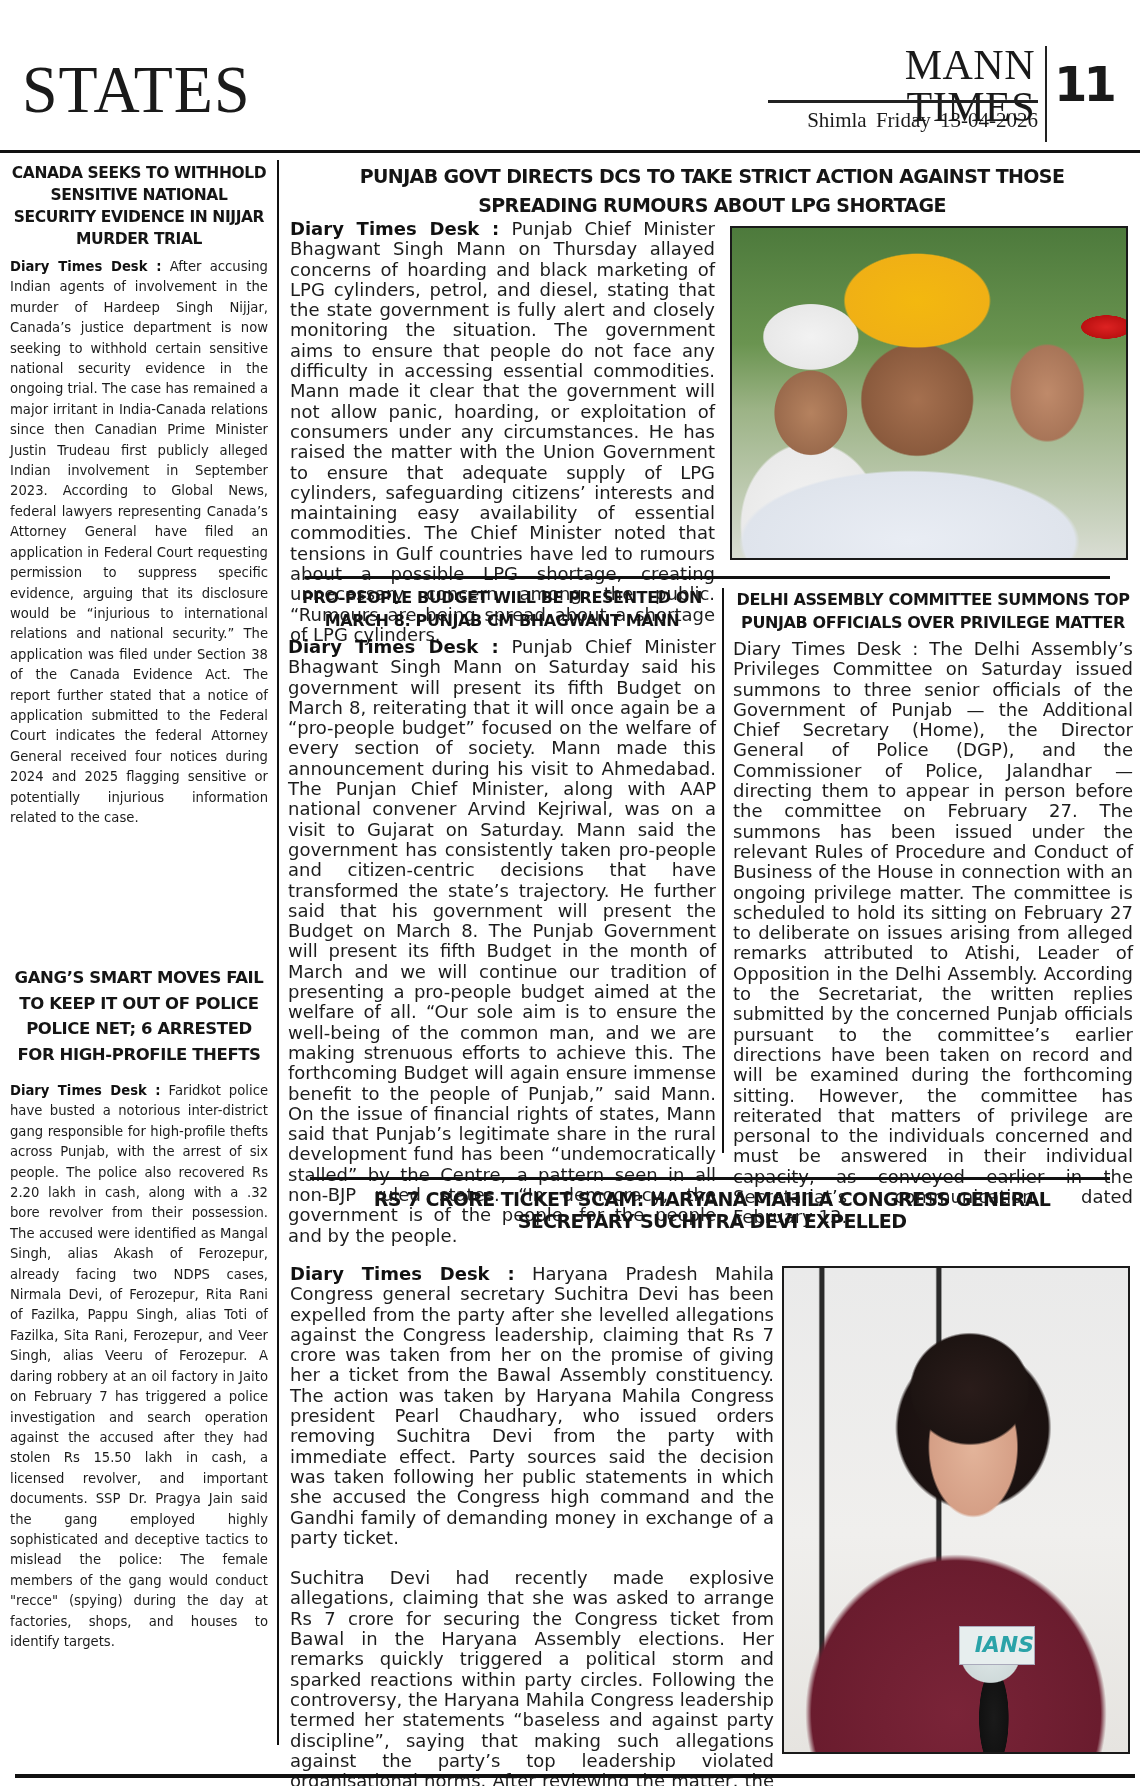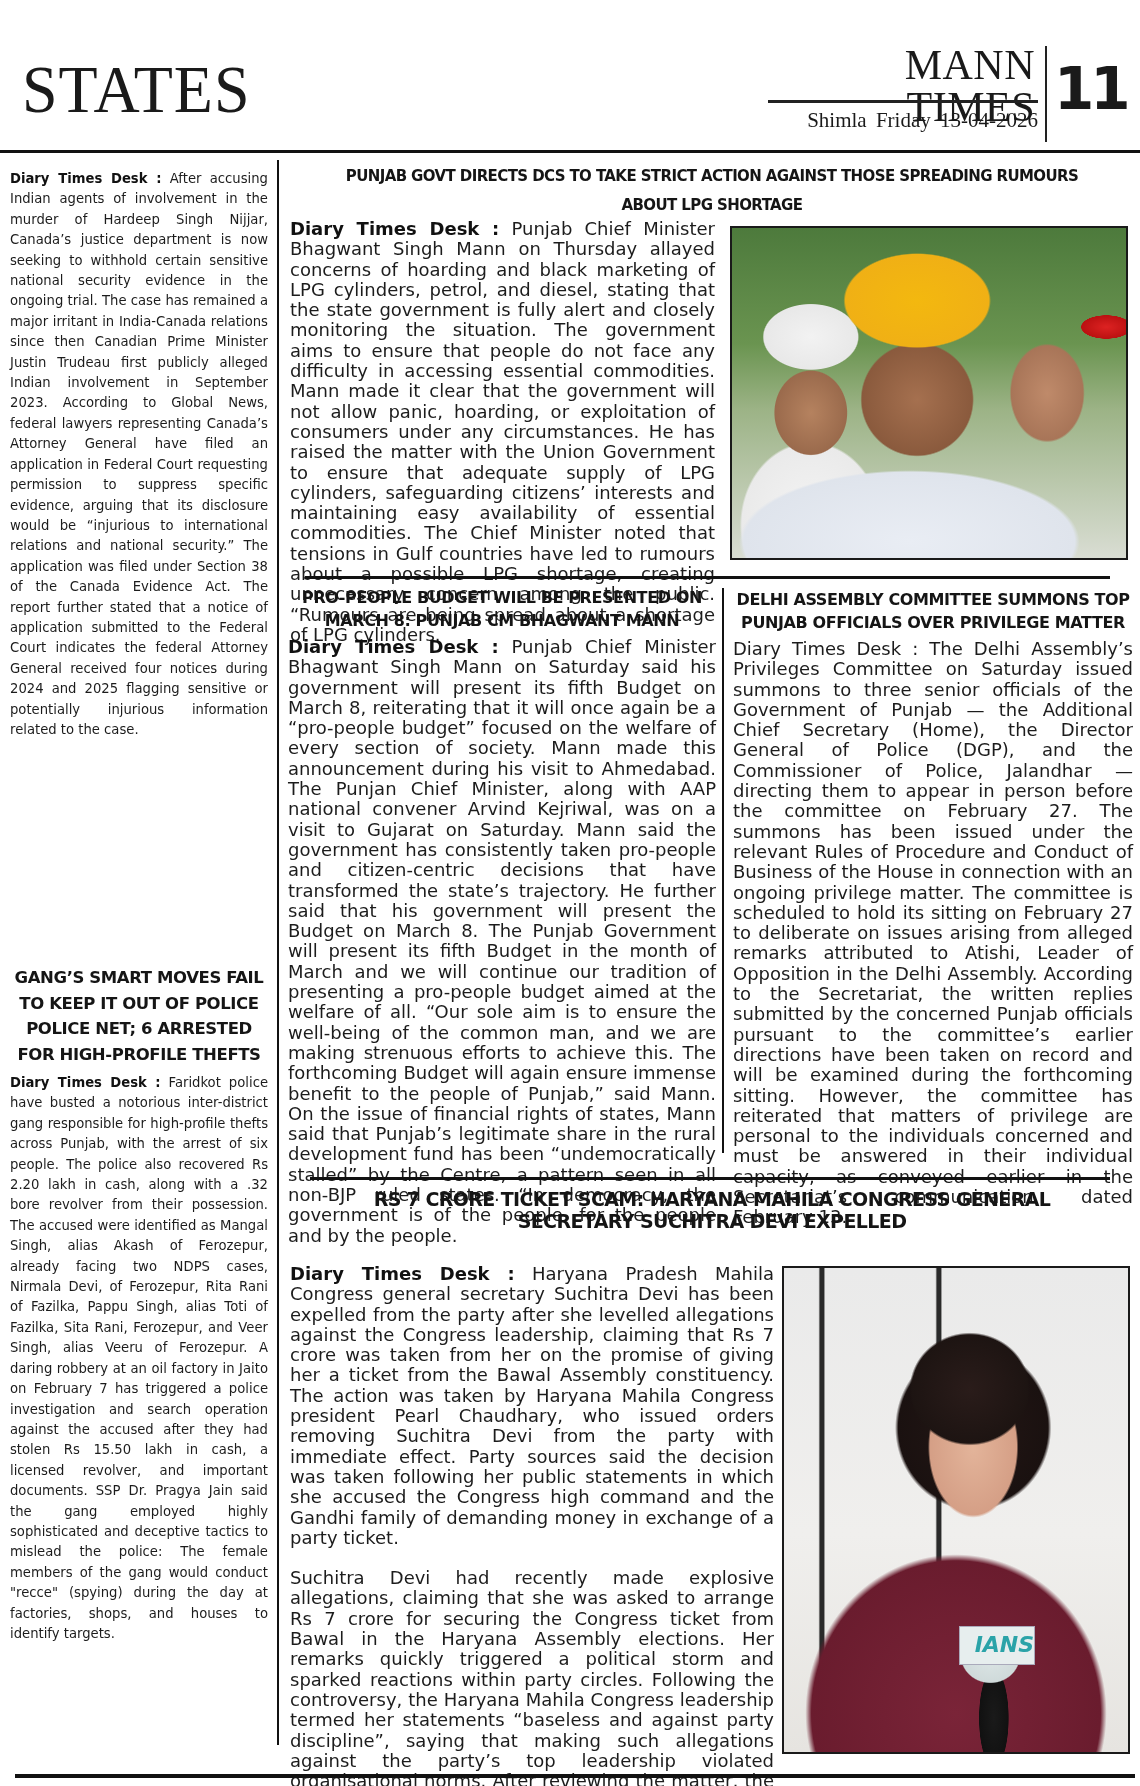--- a/index.html
+++ b/index.html
@@ -7,30 +7,30 @@
     body { position: relative; font-family: "DejaVu Sans", sans-serif; color: #1c1c1c; }
 
     .abs { position: absolute; }
 
     
     .section-title { left: 22px; top: 58px; font-family: "Liberation Serif", serif; font-size: 64px; letter-spacing: 1px; line-height: 1; color: #1a1a1a; transform: scaleY(1.05); }
     .paper-name { left: 775px; top: 44px; width: 260px; text-align: right; font-family: "Liberation Serif", serif; font-size: 42px; line-height: 1; color: #1a1a1a; letter-spacing: 0.5px; }
     .mast-rule { left: 768px; top: 100px; width: 270px; height: 3px; background: #222; }
     .dateline { left: 770px; top: 108px; width: 268px; text-align: right; font-family: "Liberation Serif", serif; font-size: 21px; color: #1a1a1a; word-spacing: 4px; }
     .mast-vrule { left: 1045px; top: 46px; width: 2px; height: 96px; background: #222; }
-    .page-number { left: 1054px; top: 60px; font-family: "DejaVu Sans", sans-serif; font-weight: bold; font-size: 58px; line-height: 1; color: #1a1a1a; letter-spacing: -4px; }
+    .page-number { left: 1054px; top: 60px; font-family: "DejaVu Sans", sans-serif; font-weight: bold; font-size: 48px; line-height: 1; color: #1a1a1a; letter-spacing: -4px; }
 
     
     .hrule { height: 3px; background: #111; }
     .vrule { width: 2px; background: #111; }
 
     
     .headline { font-family: "DejaVu Sans", sans-serif; font-weight: bold; text-transform: uppercase; text-align: center; color: #151515; letter-spacing: -0.4px; }
     .hl-left { font-size: 15.5px; line-height: 22px; }
-    .hl-top { font-size: 15px; line-height: 29px; letter-spacing: -0.6px; }
+    .hl-top { font-size: 19px; line-height: 29px; letter-spacing: -0.6px; }
     .hl-mid { font-size: 16px; line-height: 23px; }
     .hl-bottom { font-size: 19px; line-height: 22px; letter-spacing: -0.6px; }
 
     
     .body { font-family: "DejaVu Sans", sans-serif; font-size: 18px; line-height: 20.3px; text-align: justify; color: #1c1c1c; }
     .body p { margin-bottom: 20px; }
     .body p:last-child { margin-bottom: 0; }
     .dateline-lead { font-weight: bold; color: #111; }
     .body-left { font-size: 13.2px; line-height: 20.4px; }
 
@@ -70,28 +70,29 @@
 <div class="abs dateline">Shimla  Friday  13-04-2026</div>
 <div class="abs mast-vrule"></div>
 <div class="abs page-number">11</div>
 
 <div class="abs hrule" style="left:0;top:150px;width:1140px;height:3px;"></div>
 
 <div class="abs vrule" style="left:277px;top:160px;height:1585px;"></div>
 <div class="abs vrule" style="left:722px;top:588px;height:565px;"></div>
 
 <article class="abs" style="left:10px;top:162px;width:258px;">
+  <h2 class="headline hl-left">CANADA SEEKS TO WITHHOLD SENSITIVE NATIONAL SECURITY EVIDENCE IN NIJJAR MURDER TRIAL</h2>
   <div class="body body-left" style="margin-top:7px;">
     <p><span class="dateline-lead">Diary Times Desk :</span> <span>After accusing Indian agents of involvement in the murder of Hardeep Singh Nijjar, Canada’s justice department is now seeking to withhold certain sensitive national security evidence in the ongoing trial. The case has remained a major irritant in India-Canada relations since then Canadian Prime Minister Justin Trudeau first publicly alleged Indian involvement in September 2023. According to Global News, federal lawyers representing Canada’s Attorney General have filed an application in Federal Court requesting permission to suppress specific evidence, arguing that its disclosure would be “injurious to international relations and national security.” The application was filed under Section 38 of the Canada Evidence Act. The report further stated that a notice of application submitted to the Federal Court indicates the federal Attorney General received four notices during 2024 and 2025 flagging sensitive or potentially injurious information related to the case.</span></p>
   </div>
 </article>
 
 <article class="abs" style="left:10px;top:965px;width:258px;">
   <h2 class="headline hl-left" style="font-size:16.5px;line-height:25.5px;">GANG’S SMART MOVES FAIL TO KEEP IT OUT OF POLICE POLICE NET; 6 ARRESTED FOR HIGH-PROFILE THEFTS</h2>
-  <div class="body body-left" style="margin-top:6px;">
+  <div class="body body-left" style="margin-top:14px;">
     <p><span class="dateline-lead">Diary Times Desk :</span> <span>Faridkot police have busted a notorious inter-district gang responsible for high-profile thefts across Punjab, with the arrest of six people. The police also recovered Rs 2.20 lakh in cash, along with a .32 bore revolver from their possession. The accused were identified as Mangal Singh, alias Akash of Ferozepur, already facing two NDPS cases, Nirmala Devi, of Ferozepur, Rita Rani of Fazilka, Pappu Singh, alias Toti of Fazilka, Sita Rani, Ferozepur, and Veer Singh, alias Veeru of Ferozepur. A daring robbery at an oil factory in Jaito on February 7 has triggered a police investigation and search operation against the accused after they had stolen Rs 15.50 lakh in cash, a licensed revolver, and important documents. SSP Dr. Pragya Jain said the gang employed highly sophisticated and deceptive tactics to mislead the police: The female members of the gang would conduct "recce" (spying) during the day at factories, shops, and houses to identify targets.</span></p>
   </div>
 </article>
 
 <article class="abs" style="left:288px;top:162px;width:848px;">
   <h2 class="headline hl-top" style="padding:0 30px;">PUNJAB GOVT DIRECTS DCS TO TAKE STRICT ACTION AGAINST THOSE SPREADING RUMOURS ABOUT LPG SHORTAGE</h2>
 </article>
 <div class="abs body" style="left:290px;top:219px;width:425px;">
   <p><span class="dateline-lead">Diary Times Desk :</span> <span>Punjab Chief Minister Bhagwant Singh Mann on Thursday allayed concerns of hoarding and black marketing of LPG cylinders, petrol, and diesel, stating that the state government is fully alert and closely monitoring the situation. The government aims to ensure that people do not face any difficulty in accessing essential commodities. Mann made it clear that the government will not allow panic, hoarding, or exploitation of consumers under any circumstances. He has raised the matter with the Union Government to ensure that adequate supply of LPG cylinders, safeguarding citizens’ interests and maintaining easy availability of essential commodities. The Chief Minister noted that tensions in Gulf countries have led to rumours about a possible LPG shortage, creating unnecessary concern among the public. “Rumours are being spread about a shortage of LPG cylinders.</span></p>
 </div>

